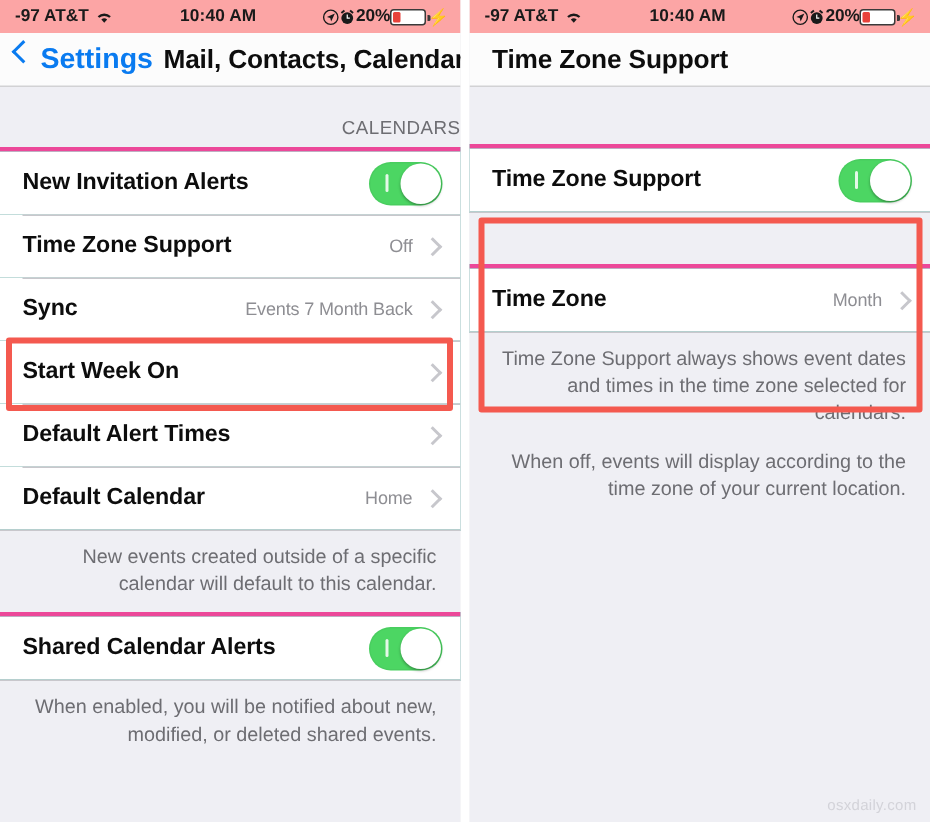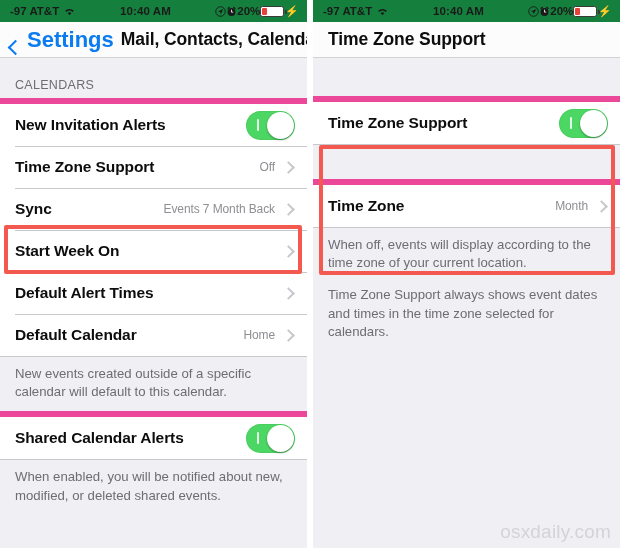--- a/index.html
+++ b/index.html
@@ -26,21 +26,21 @@
     background: #EFEFF4;
     overflow: hidden;
   }
   .phone.left  { width: 307px; }
   .divider     { width: 6px; height: 548px; background: #ffffff; }
   .phone.right { width: 307px; }
 
   
   .statusbar {
     height: 22px;
-    background: #15803d;
+    background: #fca5a5;
     display: flex;
     align-items: center;
     font-size: 11.5px;
     font-weight: bold;
     color: #1a1a1a;
     padding: 0 8px 0 10px;
     position: relative;
   }
   .sb-left { display: flex; align-items: center; gap: 4px; }
   .sb-center {
@@ -91,23 +91,23 @@
     height: 35px;
     background: #FCFCFC;
     border-bottom: 1px solid #d2d2d4;
     display: flex;
     align-items: center;
     padding-left: 8px;
     box-shadow: 0 1px 1px rgba(0,0,0,0.04);
   }
   .back {
     display: flex;
-    align-items: flex-end;
+    align-items: flex-start;
     color: #0a7bf0;
-    font-size: 22px;
+    font-size: 19px;
     font-weight: bold;
     cursor: pointer;
     white-space: nowrap;
   }
   .chev-back {
     display: inline-block;
     width: 9px; height: 9px;
     border-left: 2.6px solid #0a7bf0;
     border-bottom: 2.6px solid #0a7bf0;
     transform: rotate(45deg);
@@ -117,29 +117,29 @@
   .nav-title {
     font-size: 17.5px;
     font-weight: bold;
     color: #0d0d0d;
     margin-left: 7px;
     white-space: nowrap;
     letter-spacing: -0.1px;
   }
 
   
-  .content { position: relative; height: 491px; background: #EFEFF4; }
+  .content { position: relative; height: 491px; background: #EFEFF4; text-align: right; }
   .group-header {
     font-size: 12.5px;
     color: #6d6d72;
     letter-spacing: 0.3px;
     padding: 20px 0 6px 15px;
   }
   .spacer { background: #EFEFF4; }
-  .rows { background: #0f766e; border-top: 6px solid #ec4899; border-bottom: 1px solid #c8c7cc; }
+  .rows { background: #0f766e; border-top: 3px solid #ec4899; border-bottom: 1px solid #c8c7cc; }
   .row {
     height: 42px;
     display: flex;
     align-items: center;
     background: #ffffff;
     padding-left: 15px;
     padding-right: 12px;
     position: relative;
     box-sizing: border-box;
   }
@@ -217,21 +217,21 @@
     pointer-events: none;
     z-index: 5;
   }
   #hl-left  { left: 4px;  top: 167px; width: 298px; height: 49px; }
   #hl-right { left: 6px;  top: 87px;  width: 296px; height: 130px; }
 
   .watermark {
     position: absolute;
     right: 9px;
     bottom: 6px;
-    font-size: 19px;
+    font-size: 10px;
     color: #d3d3d9;
     letter-spacing: 0.2px;
   }
 </style>
 </head>
 <body>
 
 <div class="screens">
 
   <div class="phone left">
@@ -404,22 +404,22 @@
 
       <div class="rows">
         <div class="row">
           <span class="row-label">Time Zone</span>
           <span class="row-value">Month</span>
           <span class="chev"></span>
         </div>
       </div>
 
       <div class="footnote">
+        <p>Time Zone Support always shows event dates and times in the time zone selected for calendars.</p>
         <p>When off, events will display according to the time zone of your current location.</p>
-        <p>Time Zone Support always shows event dates and times in the time zone selected for calendars.</p>
       </div>
 
       <div class="highlight" id="hl-right"></div>
       <div class="watermark">osxdaily.com</div>
     </div>
   </div>
 
 </div>
 
 </body></html>

